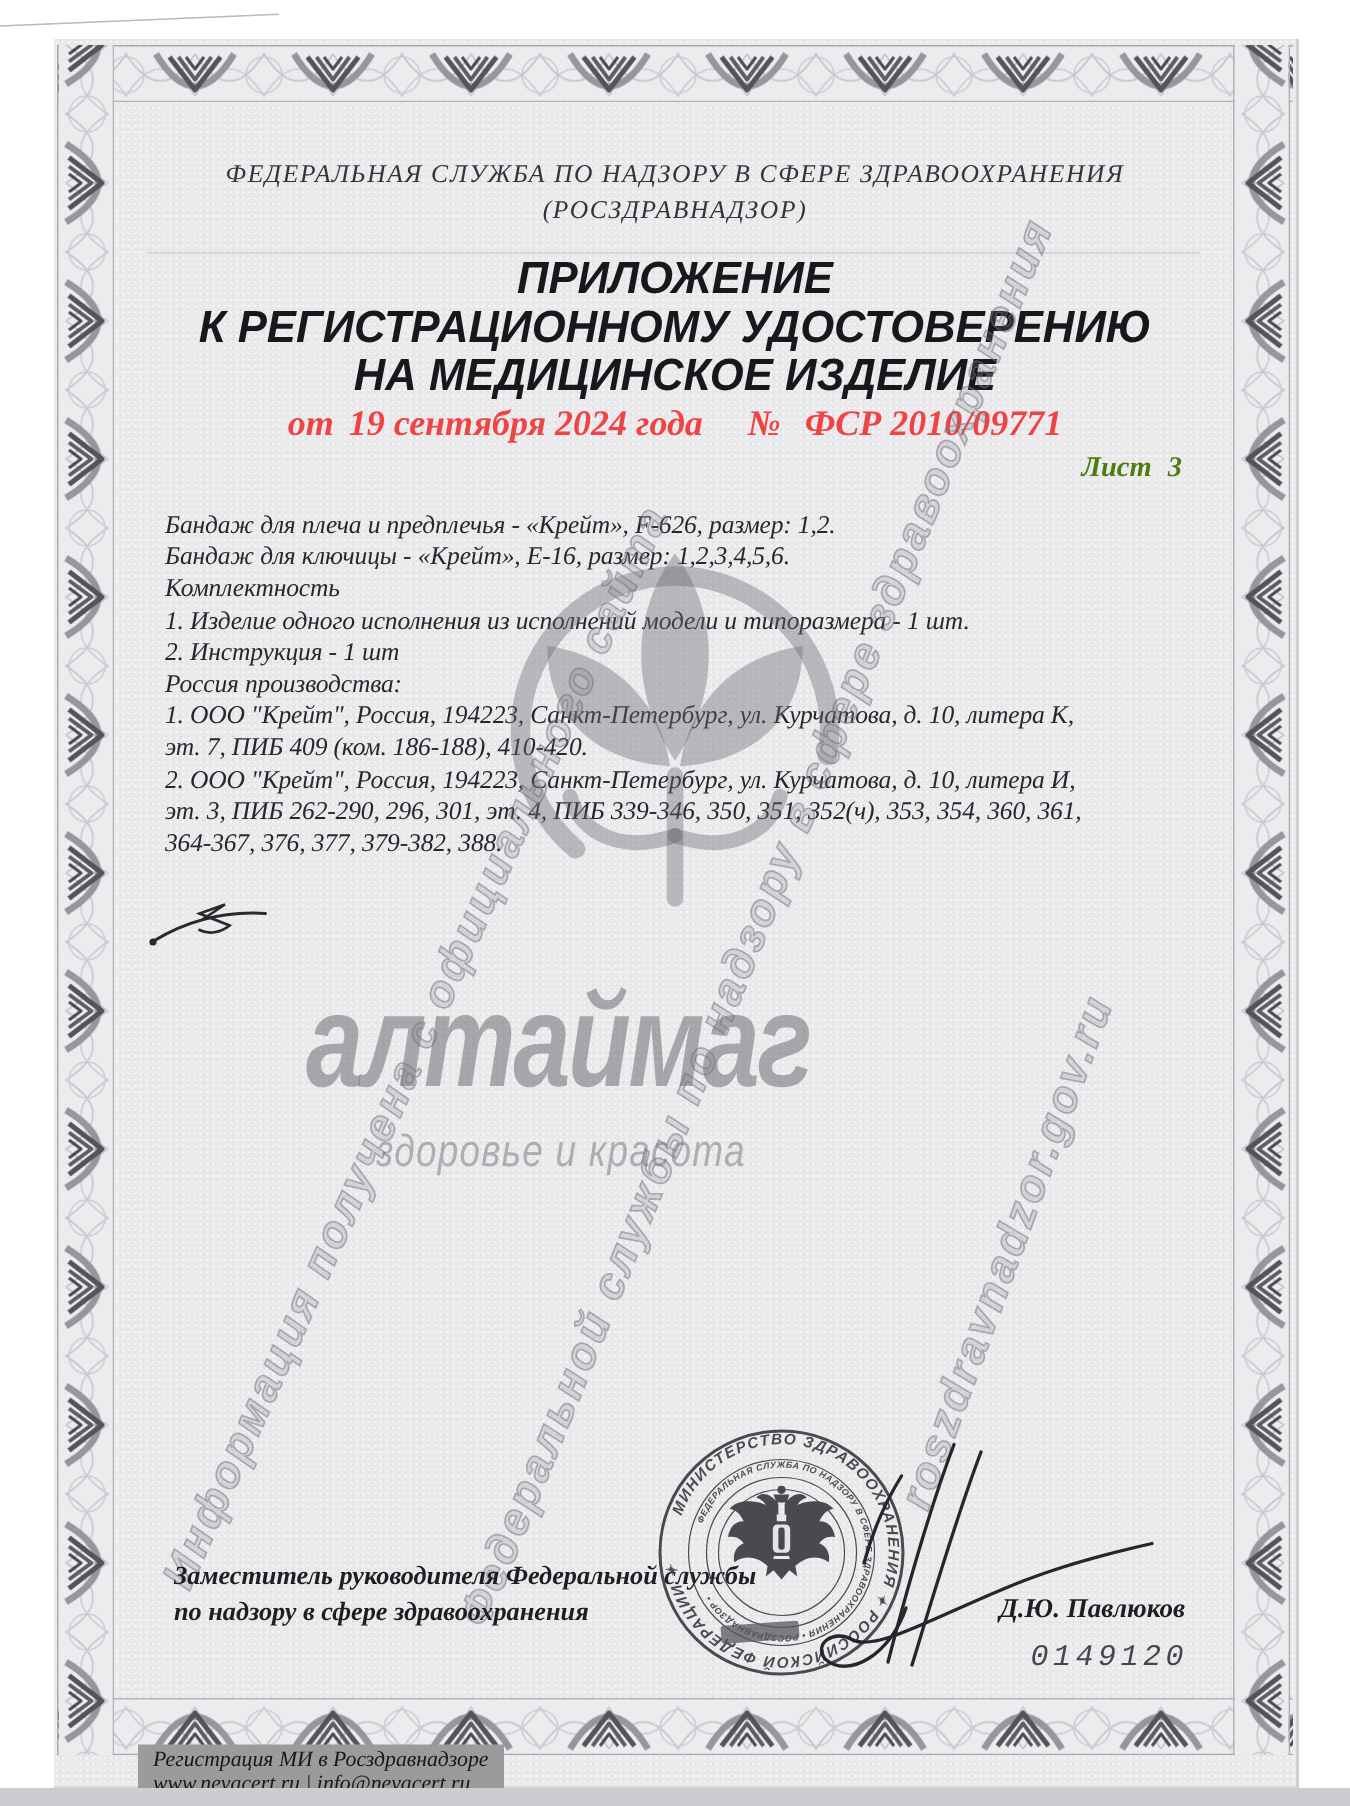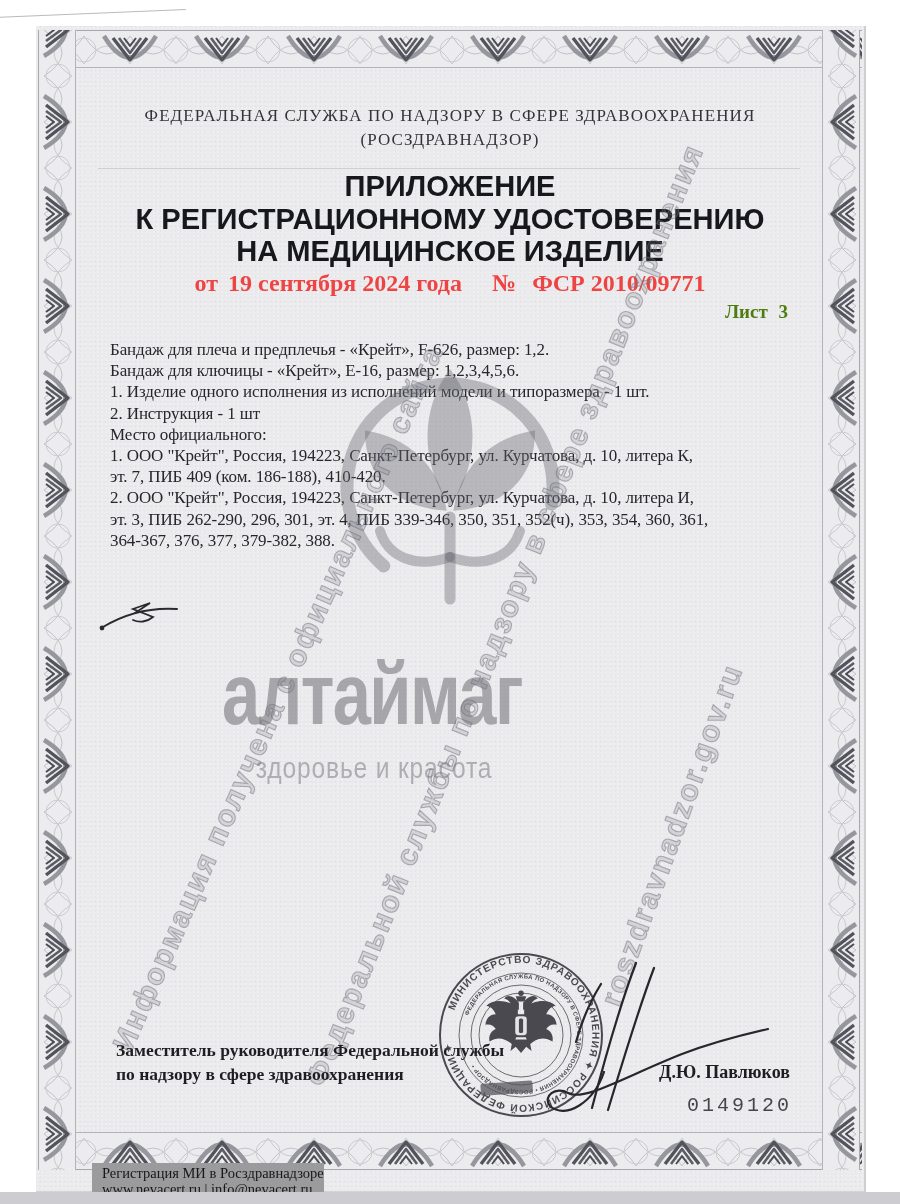--- a/index.html
+++ b/index.html
@@ -1,18 +1,18 @@
 <!DOCTYPE html>
 <html><head>
 <meta charset="utf-8">
 <style>
   * { margin:0; padding:0; box-sizing:border-box; }
   html,body { width:900px; height:1204px; }
   body { background:#ffffff; font-family:"Liberation Serif", serif; overflow:hidden; }
-  .page { position:relative; width:900px; height:1204px; background:#fff; }
+  .page { position:relative; width:900px; height:1204px; background:#fff;font-style:italic; }
 
   
   .paper {
     position:absolute; left:36px; top:26px; width:830px; height:1166px;
     background:#eaeaec;
     background-image:
       radial-gradient(rgba(255,255,255,.55) .5px, transparent .9px),
       radial-gradient(rgba(110,110,125,.10) .5px, transparent .9px);
     background-size:4px 4px, 5px 5px;
     background-position:0 0, 2px 3px;
@@ -66,21 +66,21 @@
            font-family:"Liberation Sans", sans-serif; font-weight:700; font-size:88px; letter-spacing:-2px;
            color:rgba(104,104,110,.52); }
   .brand-sub { left:374px; top:768px; transform:translate(-50%,-50%) scaleX(.82); white-space:nowrap;
            font-family:"Liberation Sans", sans-serif; font-size:30px; letter-spacing:1px;
            color:rgba(106,106,114,.48); }
   .leaf { left:300px; top:337px; }
 
   .stamp { left:421px; top:935px; opacity:.92; }
   .sig-layer { left:0; top:0; }
 
-  .footer-box { position:absolute; left:92px; top:1163px; background:#9b9b9d; padding:3px 0 4px 10px;
+  .footer-box { position:absolute; left:92px; top:1163px; background:#9b9b9d; padding:3px 10px 4px 10px;
                 font-size:14.5px; line-height:15.5px; color:#17171a; white-space:nowrap; }
 </style>
 </head>
 <body>
 
 <div class="page">
 
   <div class="scan-edge-line"></div>
 
   <div class="paper">
@@ -218,23 +218,24 @@
     <span>№</span>
     <span class="gap-m"></span>
     <span>ФСР 2010/09771</span>
   </div>
 
   <div class="abs sheet">Лист 3</div>
 
   <div class="abs body-text">
     <div>Бандаж для плеча и предплечья - «Крейт», F-626, размер: 1,2.</div>
     <div>Бандаж для ключицы - «Крейт», Е-16, размер: 1,2,3,4,5,6.</div>
+    <div>Комплектность</div>
     <div>1. Изделие одного исполнения из исполнений модели и типоразмера - 1 шт.</div>
     <div>2. Инструкция - 1 шт</div>
-    <div>Место официального:</div>
+    <div>Россия производства:</div>
     <div>1. ООО "Крейт", Россия, 194223, Санкт-Петербург, ул. Курчатова, д. 10, литера К,</div>
     <div>эт. 7, ПИБ 409 (ком. 186-188), 410-420.</div>
     <div>2. ООО "Крейт", Россия, 194223, Санкт-Петербург, ул. Курчатова, д. 10, литера И,</div>
     <div>эт. 3, ПИБ 262-290, 296, 301, эт. 4, ПИБ 339-346, 350, 351, 352(ч), 353, 354, 360, 361,</div>
     <div>364-367, 376, 377, 379-382, 388.</div>
   </div>
 
   <svg class="abs" style="left:95px;top:595px" width="100" height="45">
     <path d="M8,32 C28,20 52,12 82,14" stroke="#2a2a2e" stroke-width="2" fill="none" stroke-linecap="round"></path>
     <path d="M40,18 L55,8 L38,14 L58,22 C52,27 44,28 38,25" stroke="#2a2a2e" stroke-width="1.8" fill="none" stroke-linecap="round"></path>

